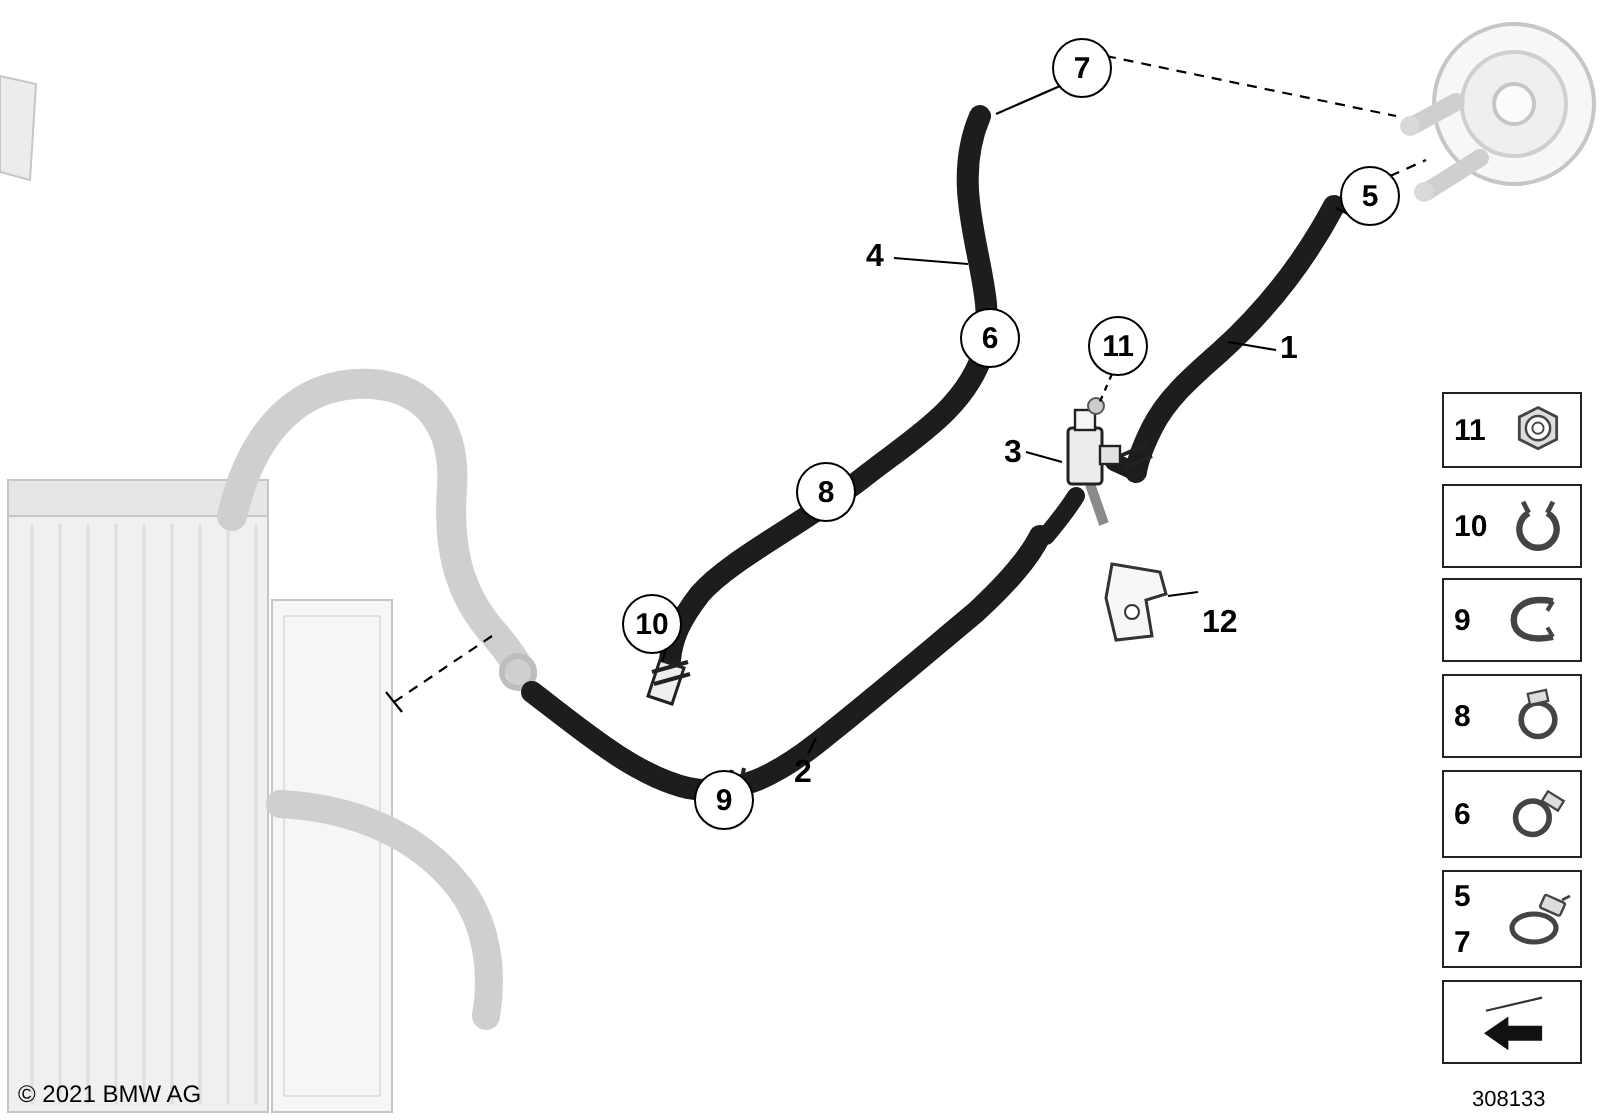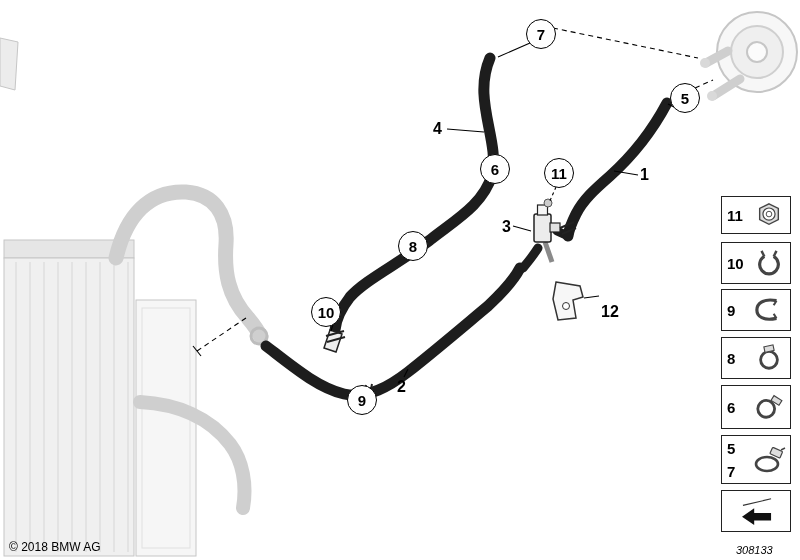--- a/index.html
+++ b/index.html
@@ -35,21 +35,21 @@
   .legend-num { font-weight: bold; font-size: 15px; color: #000; width: 20px; }
   .legend-num-col { display: flex; flex-direction: column; gap: 6px; }
   .legend-box svg { flex: 0 0 auto; }
 
   .copyright {
     position: absolute; left: 9px; top: 540px; z-index: 3;
     font-size: 12px; color: #000;
   }
   .docnum {
     position: absolute; left: 736px; top: 544px; z-index: 3;
-    font-size: 11px; color: #000; font-style: italic;
+    font-size: 11px; color: #000;
   }
 </style>
 </head>
 <body>
 
 <div class="stage">
 
   <svg class="art" width="800" height="560" viewBox="0 0 800 560">
 
     <g>
@@ -213,16 +213,16 @@
 
     <div class="legend-box" style="top:294px; height:42px; justify-content:center">
       <svg width="36" height="30" viewBox="0 0 36 32">
         <line x1="3" y1="10" x2="33" y2="3" stroke="#333" stroke-width="1.2"></line>
         <path d="M2,22 L15,13 L15,18 L33,18 L33,26 L15,26 L15,31 Z" fill="#111"></path>
       </svg>
     </div>
 
   </div>
 
-  <div class="copyright">© 2018 BMW AG</div>
+  <div class="copyright">© 2021 BMW AG</div>
   <div class="docnum">308133</div>
 
 </div>
 
 </body></html>

